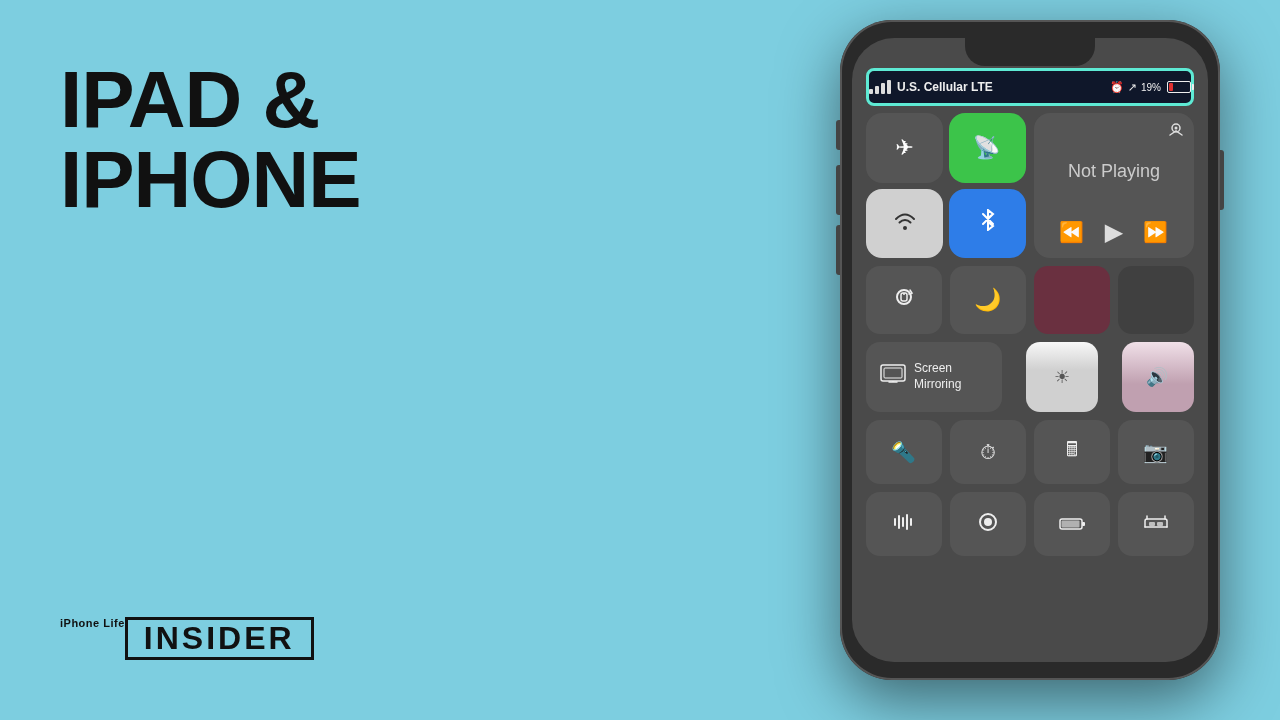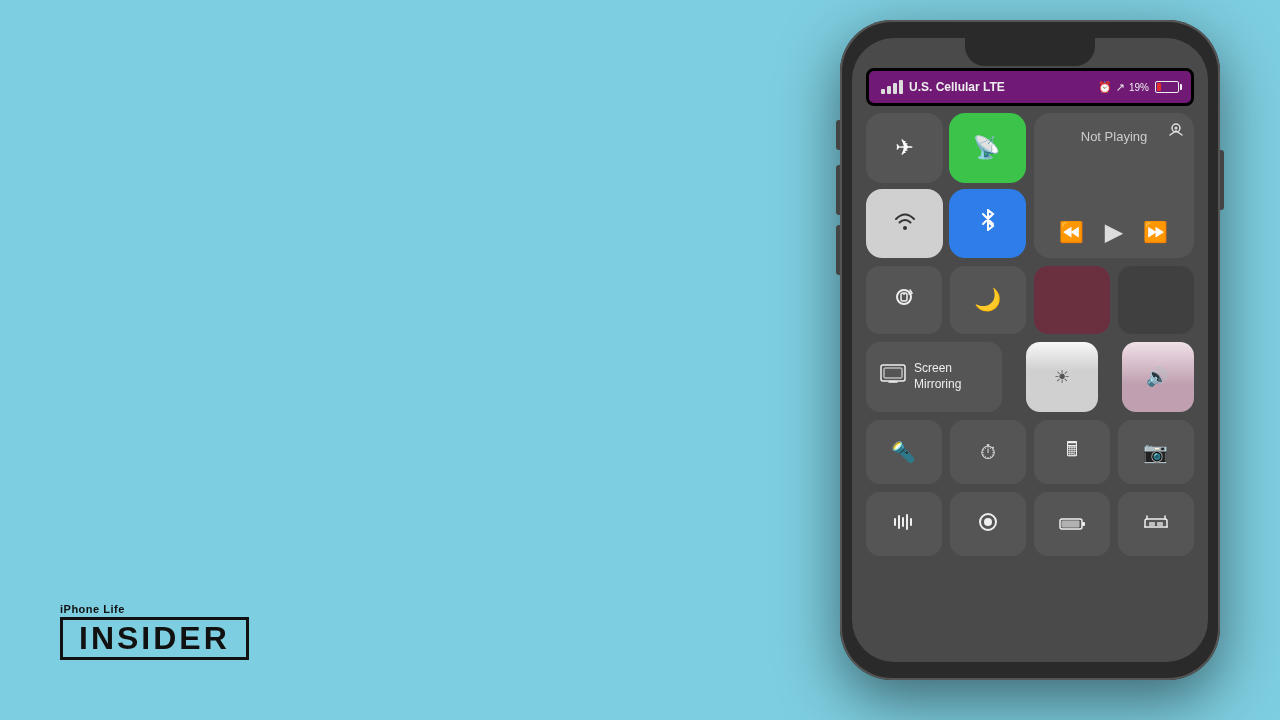--- a/index.html
+++ b/index.html
@@ -30,21 +30,21 @@
       text-transform: uppercase;
       letter-spacing: -1px;
     }
 
     
     .logo-area {
       position: absolute;
       bottom: 60px;
       left: 60px;
       display: flex;
-      flex-direction: column;
+      flex-direction: row;
       align-items: flex-start;
     }
 
     
     .phone-wrapper {
       position: absolute;
       right: 30px;
       top: 20px;
       width: 440px;
       height: 680px;
@@ -85,26 +85,26 @@
       z-index: 10;
     }
 
     
     .status-bar {
       position: absolute;
       top: 30px;
       left: 14px;
       right: 14px;
       height: 38px;
-      background: #701a75;
+      background: #0f172a;
       border-radius: 8px;
-      border: 3px solid #000000;
-      display: flex;
-      align-items: center;
-      padding: 0 12px;
+      border: 3px solid #5eead4;
+      display: flex;
+      align-items: center;
+      padding: 0 0;
       z-index: 5;
     }
 
     .signal-bars {
       display: flex;
       align-items: flex-end;
       gap: 2px;
       margin-right: 6px;
     }
 
@@ -228,25 +228,25 @@
 
     .media-airplay {
       position: absolute;
       top: 10px;
       right: 10px;
       color: #ddd;
       font-size: 14px;
     }
 
     .media-not-playing {
-      font-size: 13px;
+      font-size: 18px;
       color: #ccc;
       font-family: Arial, sans-serif;
       text-align: center;
-      margin-top: 4px;
+      margin-top: 36px;
       flex: 1;
     }
 
     .media-controls {
       display: flex;
       align-items: center;
       justify-content: center;
       gap: 20px;
       margin-top: auto;
     }
@@ -430,21 +430,21 @@
       color: #111;
       font-family: 'Arial Black', Arial, sans-serif;
       letter-spacing: 3px;
     }
   </style>
 </head>
 <body>
 
 <div class="left-content">
   <h1 class="main-title">
-    <br>
+    <span>IPAD &amp; IPHONE</span><br>
     <br>
     <br>
   </h1>
 </div>
 
 <div class="logo-area">
   <div class="iphone-life-text">iPhone Life</div>
   <div class="insider-box">
     <span class="insider-text">INSIDER</span>
   </div>

